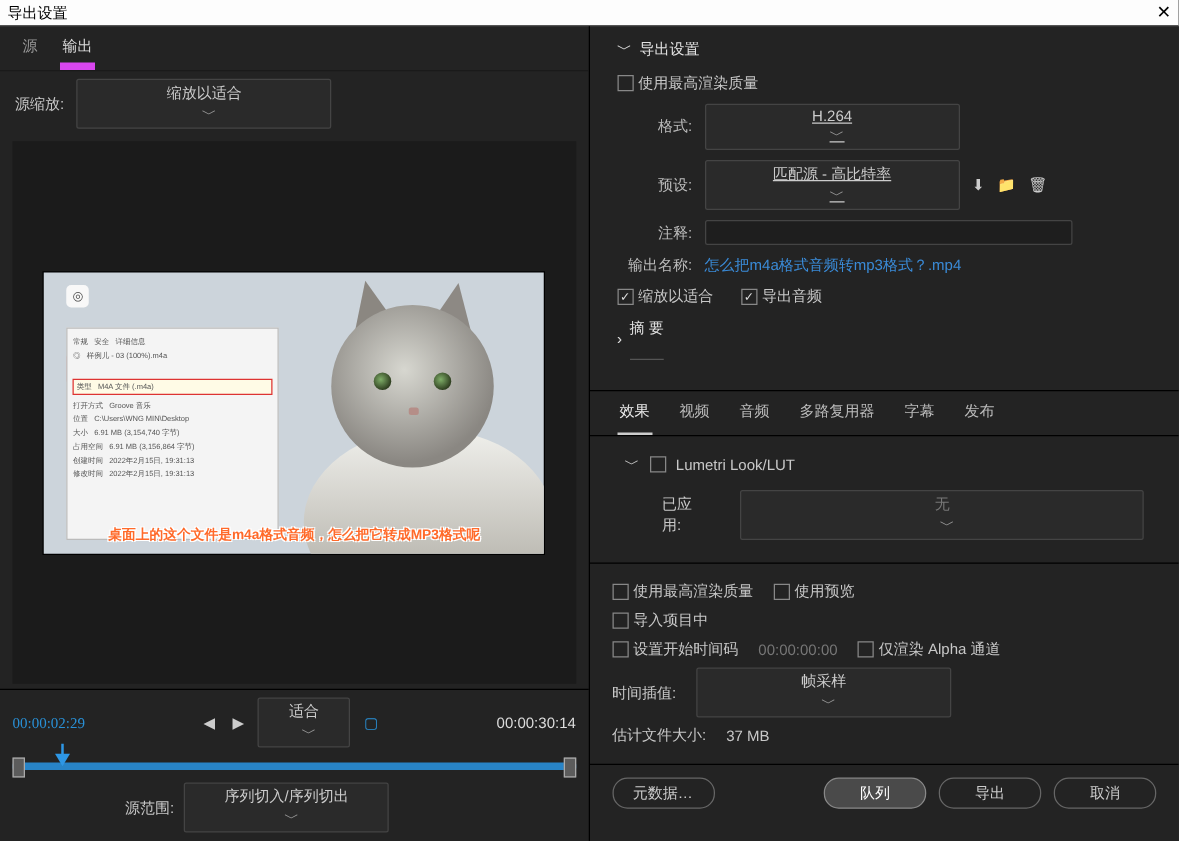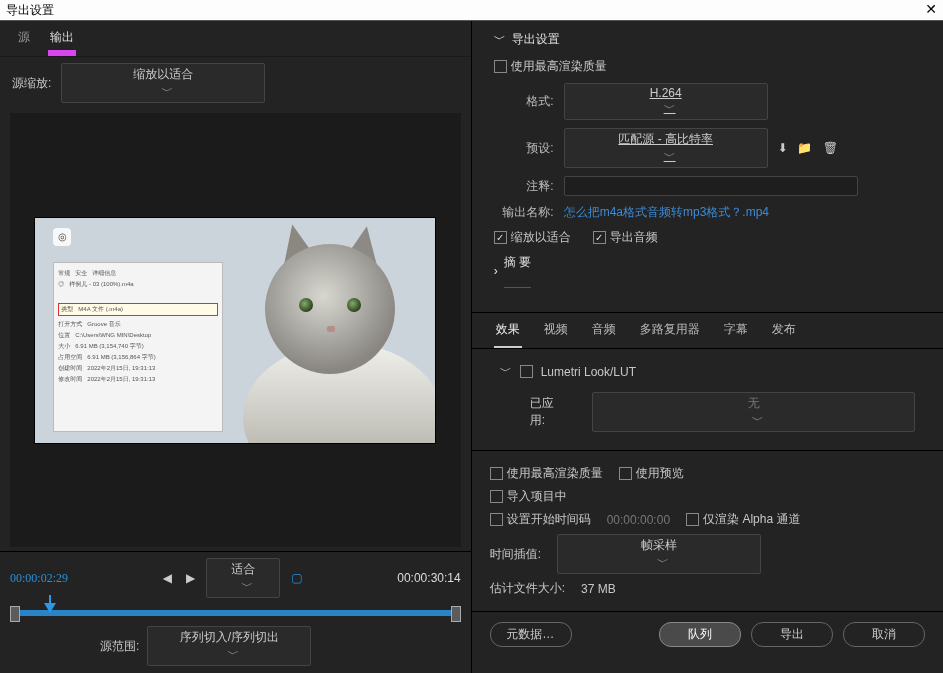--- a/index.html
+++ b/index.html
@@ -200,20 +200,21 @@
         </div>
         <div class="cat">
           <div class="body"></div>
           <div class="ear1"></div>
             <div class="ear2"></div>
           <div class="head"></div>
           <div class="eye l"></div>
             <div class="eye r"></div>
           <div class="nose"></div>
         </div>
+        <div class="caption">桌面上的这个文件是m4a格式音频，怎么把它转成MP3格式呢</div>
       </div>
     </div>
 
     <div class="left-bottom">
       <div class="time-row">
         <span class="tc-blue">00:00:02:29</span>
         <span style="flex:1"></span>
         <span class="icon-btn">◀</span>
         <span class="icon-btn">▶</span>
         <span class="sel" style="width:60px">

